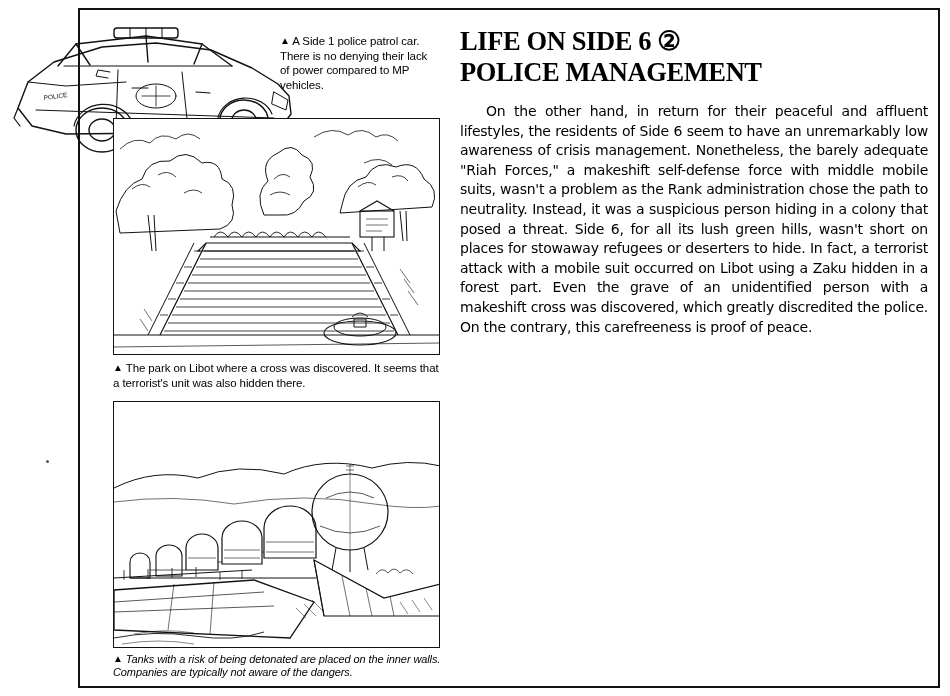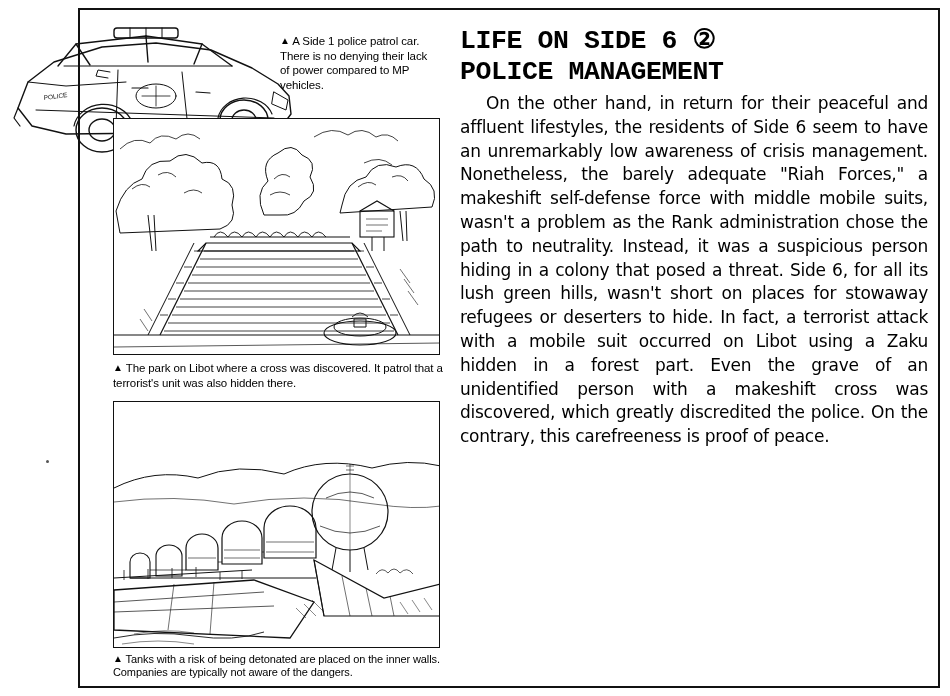--- a/index.html
+++ b/index.html
@@ -103,40 +103,41 @@
     background: #fff;
     overflow: hidden;
   }
   .cap-tanks {
     position: absolute;
     left: 25px;
     top: 637px;
     width: 335px;
     line-height: 1.22;
     font-size: 11px;
+    font-style: italic;
   }
 
   
   .right-col {
     position: absolute;
     left: 460px;
     top: 26px;
     width: 468px;
   }
   .headline {
-    font-family: Liberation Mono, monospace;
+    font-family: Liberation Serif, serif;
     font-weight: bold;
     font-size: 26.5px;
     line-height: 1.17;
     letter-spacing: -0.4px;
-    margin: 0 0 4px 0;
+    margin: 0 0 14px 0;
   }
   .body-text {
     font-family: "DejaVu Sans", sans-serif;
-    font-size: 17px;
+    font-size: 14px;
     line-height: 1.40;
     text-align: justify;
     text-justify: inter-word;
     margin: 0;
     letter-spacing: -0.25px;
   }
   .body-text .indent {
     display: inline-block;
     width: 26px;
   }
@@ -278,21 +279,21 @@
 
           <path d="M286 150 l10 14 M290 160 l10 14 M294 172 l10 14" stroke-width="0.6"></path>
 
           <path d="M30 190 l8 12 M26 200 l8 12" stroke-width="0.6"></path>
         </g>
       </svg>
     </div>
 
     <div class="cap-park caption">
       <span class="tri">▲</span>
-      <span>The park on Libot where a cross was discovered. It patrol that a terrorist's unit was also hidden there.</span>
+      <span>The park on Libot where a cross was discovered. It seems that a terrorist's unit was also hidden there.</span>
     </div>
 
     <div class="photo-tanks">
       <svg viewBox="0 0 327 247" width="327" height="247" aria-hidden="true">
         <rect x="0" y="0" width="327" height="247" fill="#fff"></rect>
         <g stroke="#111" fill="none" stroke-width="0.8">
 
           <path d="M0 86 q40 -20 84 -10 q40 -16 86 -4 q40 -18 88 -6 q36 -10 69 -2" stroke-width="1"></path>
           <path d="M0 100 q60 -8 120 2 q70 -12 140 0 q40 6 67 2" stroke-width="0.6"></path>
 

